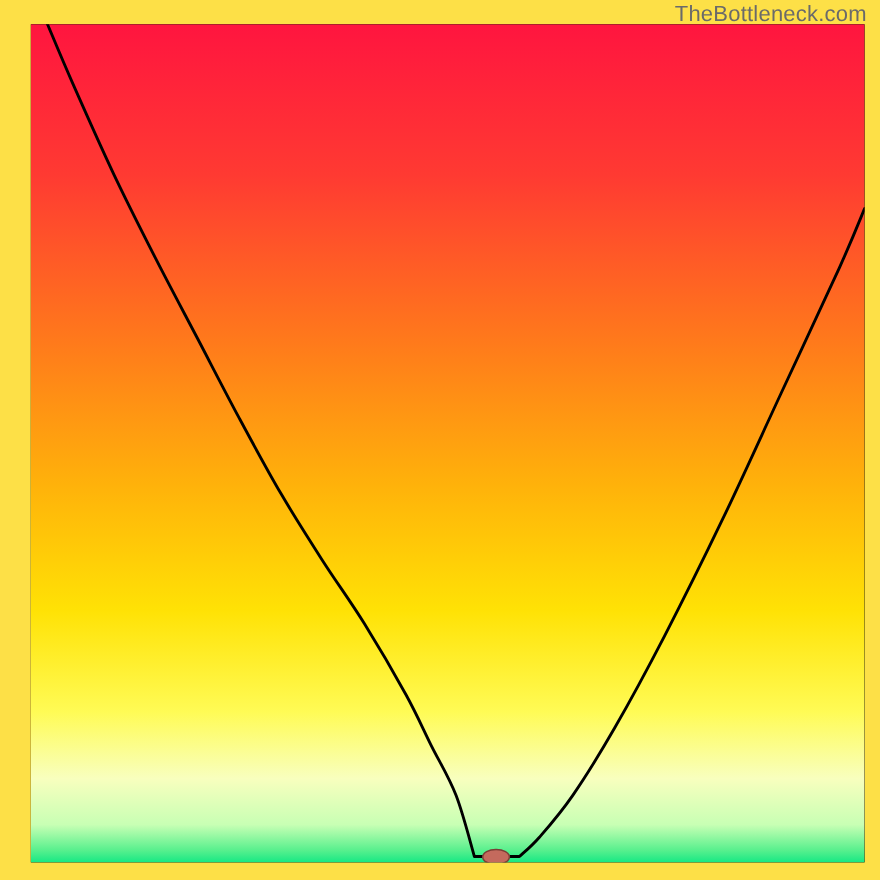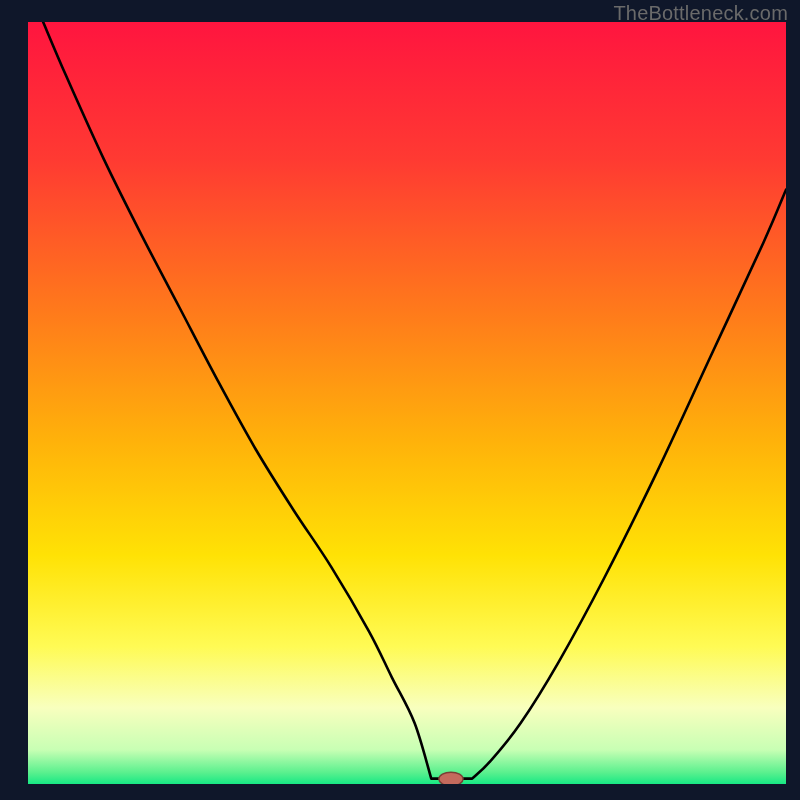--- a/index.html
+++ b/index.html
@@ -8,21 +8,21 @@
     width: 800px;
     height: 800px;
     background: #000;
     overflow: hidden;
     font-family: Arial, Helvetica, sans-serif;
   }
   .frame {
     position: relative;
     width: 800px;
     height: 800px;
-    background: #0f172a;
+    background: #fde047;
   }
   .watermark {
     position: absolute;
     top: 2px;
     right: 12px;
     color: #6a6a6a;
     font-size: 20px;
     font-weight: 500;
     letter-spacing: 0.2px;
     z-index: 50;

